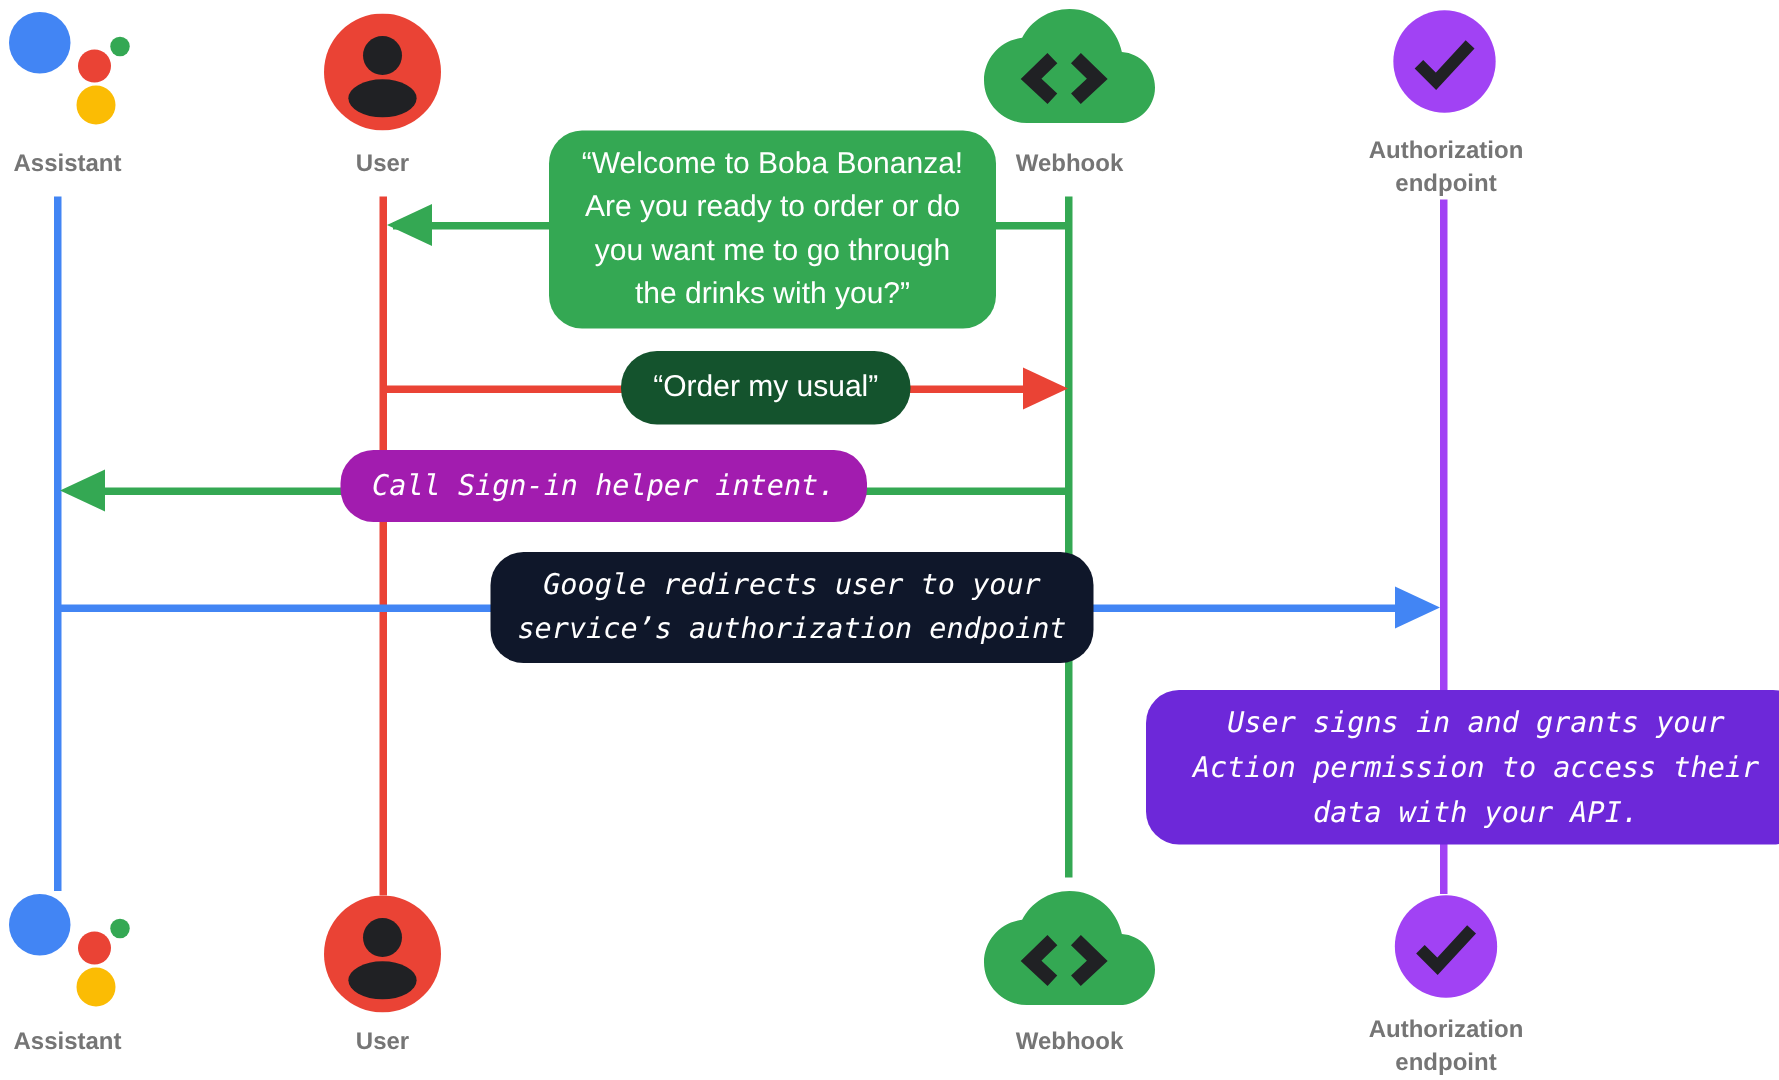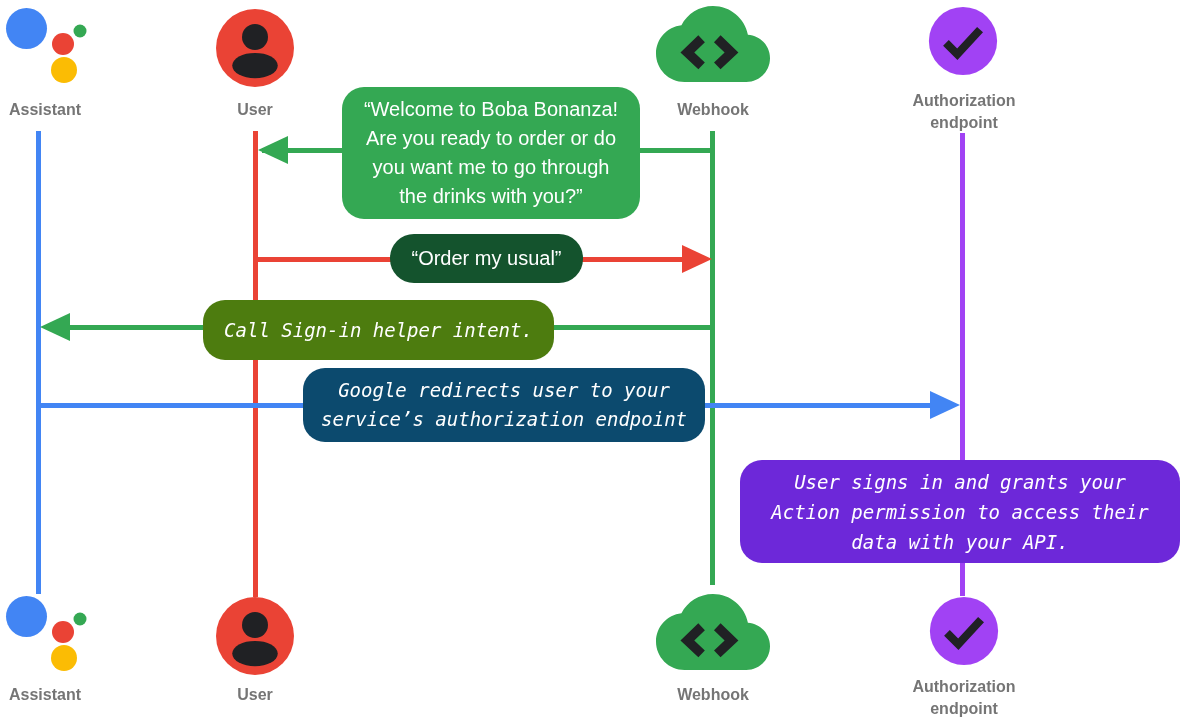--- a/index.html
+++ b/index.html
@@ -20,27 +20,27 @@
   
   .ahead{position:absolute;width:0;height:0;z-index:2;}
   .ah-left{border-top:14px solid transparent;border-bottom:14px solid transparent;border-right:30px solid #34A853;}
   .ah-right{border-top:14px solid transparent;border-bottom:14px solid transparent;border-left:30px solid #EA4335;}
   .ah-welcome{left:258px;top:136px;}
   .ah-order{left:682px;top:245px;border-left-color:#EA4335;}
   .ah-signin{left:40px;top:313px;}
   .ah-redirect{left:930px;top:391px;border-left-color:#4285F4;}
   
   .bubble{position:absolute;z-index:3;display:flex;align-items:center;justify-content:center;
-          color:#ffffff;text-align:center;white-space:pre-line;box-sizing:border-box;}
+          color:#ffffff;text-align:center;white-space:pre-line;box-sizing:border-box;margin-left:24px;}
   .b-sans{font-family:"Liberation Sans",sans-serif;font-size:20px;line-height:29px;}
   .b-mono{font-family:"DejaVu Sans Mono","Liberation Mono",monospace;font-style:italic;font-size:19px;line-height:29px;}
   .b-welcome{left:342px;top:87px;width:298px;height:132px;border-radius:22px;background:#34A853;}
   .b-order{left:390px;top:234px;width:193px;height:49px;border-radius:24px;background:#14532d;}
-  .b-signin{left:203px;top:300px;width:351px;height:60px;border-radius:22px;background:#4d7c0f;}
-  .b-redirect{left:303px;top:368px;width:402px;height:74px;border-radius:22px;background:#0c4a6e;}
+  .b-signin{left:203px;top:300px;width:351px;height:48px;border-radius:22px;background:#a21caf;}
+  .b-redirect{left:303px;top:368px;width:402px;height:74px;border-radius:22px;background:#0f172a;}
   .b-grant{left:740px;top:460px;width:440px;height:103px;border-radius:22px;background:#6d28d9;line-height:30px;}
   
   .icon{position:absolute;z-index:4;}
   .actor-label{position:absolute;z-index:4;color:#757575;font-weight:700;font-size:16px;
                line-height:22px;text-align:center;white-space:pre-line;}
   .lb-assistant-top{left:0;top:99px;width:90px;}
   .lb-user-top{left:205px;top:99px;width:100px;}
   .lb-webhook-top{left:653px;top:99px;width:120px;}
   .lb-auth-top{left:889px;top:90px;width:150px;}
   .lb-assistant-bot{left:0;top:684px;width:90px;}

